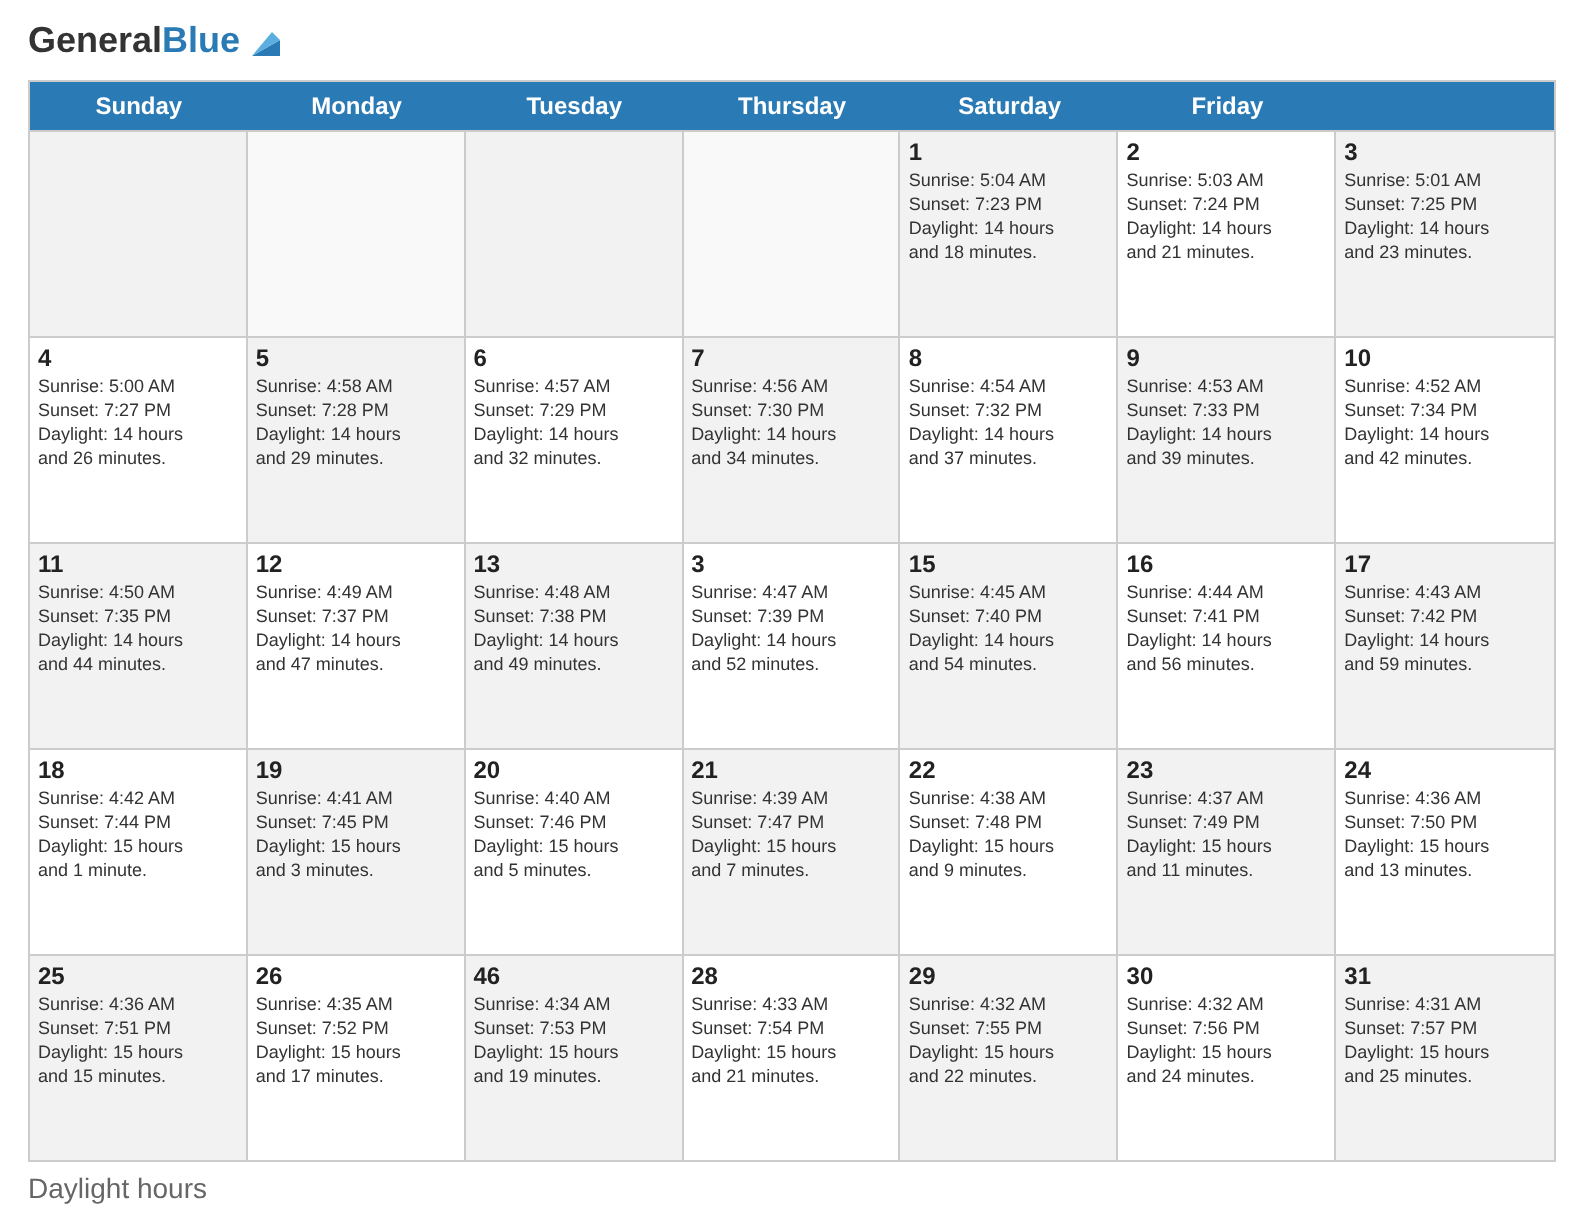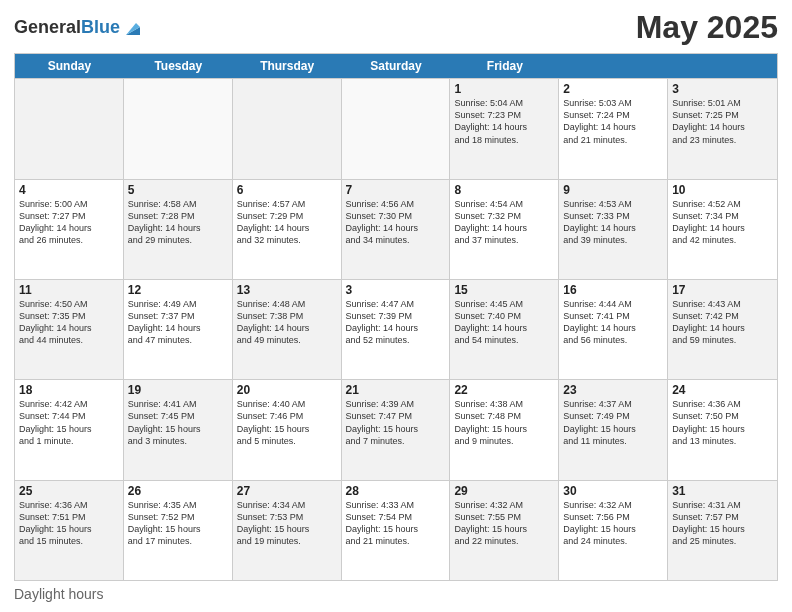--- a/index.html
+++ b/index.html
@@ -13,21 +13,21 @@
     .page {
       width: 792px;
       height: 612px;
       padding: 10px 14px 10px 14px;
       display: flex;
       flex-direction: column;
     }
     .header {
       display: flex;
       justify-content: space-between;
-      align-items: center;
+      align-items: flex-end;
       margin-bottom: 8px;
     }
     .logo {
       display: flex;
       align-items: center;
     }
     .logo-text {
       font-size: 18px;
       font-weight: bold;
       line-height: 1.1;
@@ -128,27 +128,27 @@
             <span class="logo-general">General</span><span class="logo-blue">Blue</span>
           </span>
           <svg class="logo-icon" viewBox="0 0 22 22" xmlns="http://www.w3.org/2000/svg">
             <polygon points="4,18 18,10 18,18" fill="#2a7ab5"></polygon>
             <polygon points="4,18 14,6 18,10" fill="#5aaee0"></polygon>
           </svg>
         </div>
       </div>
     </div>
     <div class="title-block">
-      <div class="month-title">May 2025</div>
     </div>
   </div>
 
   <div class="calendar">
     <div class="cal-header-row">
     <div class="cal-header-cell">Sunday</div>
+        <div class="cal-header-cell">Monday</div>
         <div class="cal-header-cell">Tuesday</div>
         <div class="cal-header-cell">Thursday</div>
         <div class="cal-header-cell">Saturday</div>
         <div class="cal-header-cell">Friday</div>
       </div>
     <div class="cal-body">
     <div class="cal-row">
           <div class="cal-cell shaded empty"></div>
           <div class="cal-cell empty"></div>
           <div class="cal-cell shaded empty"></div>
@@ -259,21 +259,21 @@
         <div class="cal-row">
           <div class="cal-cell shaded">
             <div class="day-num">25</div>
             <div class="day-detail">Sunrise: 4:36 AM<br>Sunset: 7:51 PM<br>Daylight: 15 hours<br>and 15 minutes.</div>
           </div>
           <div class="cal-cell">
             <div class="day-num">26</div>
             <div class="day-detail">Sunrise: 4:35 AM<br>Sunset: 7:52 PM<br>Daylight: 15 hours<br>and 17 minutes.</div>
           </div>
           <div class="cal-cell shaded">
-            <div class="day-num">27</div>
+            <div class="day-num">46</div>
             <div class="day-detail">Sunrise: 4:34 AM<br>Sunset: 7:53 PM<br>Daylight: 15 hours<br>and 19 minutes.</div>
           </div>
           <div class="cal-cell">
             <div class="day-num">28</div>
             <div class="day-detail">Sunrise: 4:33 AM<br>Sunset: 7:54 PM<br>Daylight: 15 hours<br>and 21 minutes.</div>
           </div>
           <div class="cal-cell shaded">
             <div class="day-num">29</div>
             <div class="day-detail">Sunrise: 4:32 AM<br>Sunset: 7:55 PM<br>Daylight: 15 hours<br>and 22 minutes.</div>
           </div>

